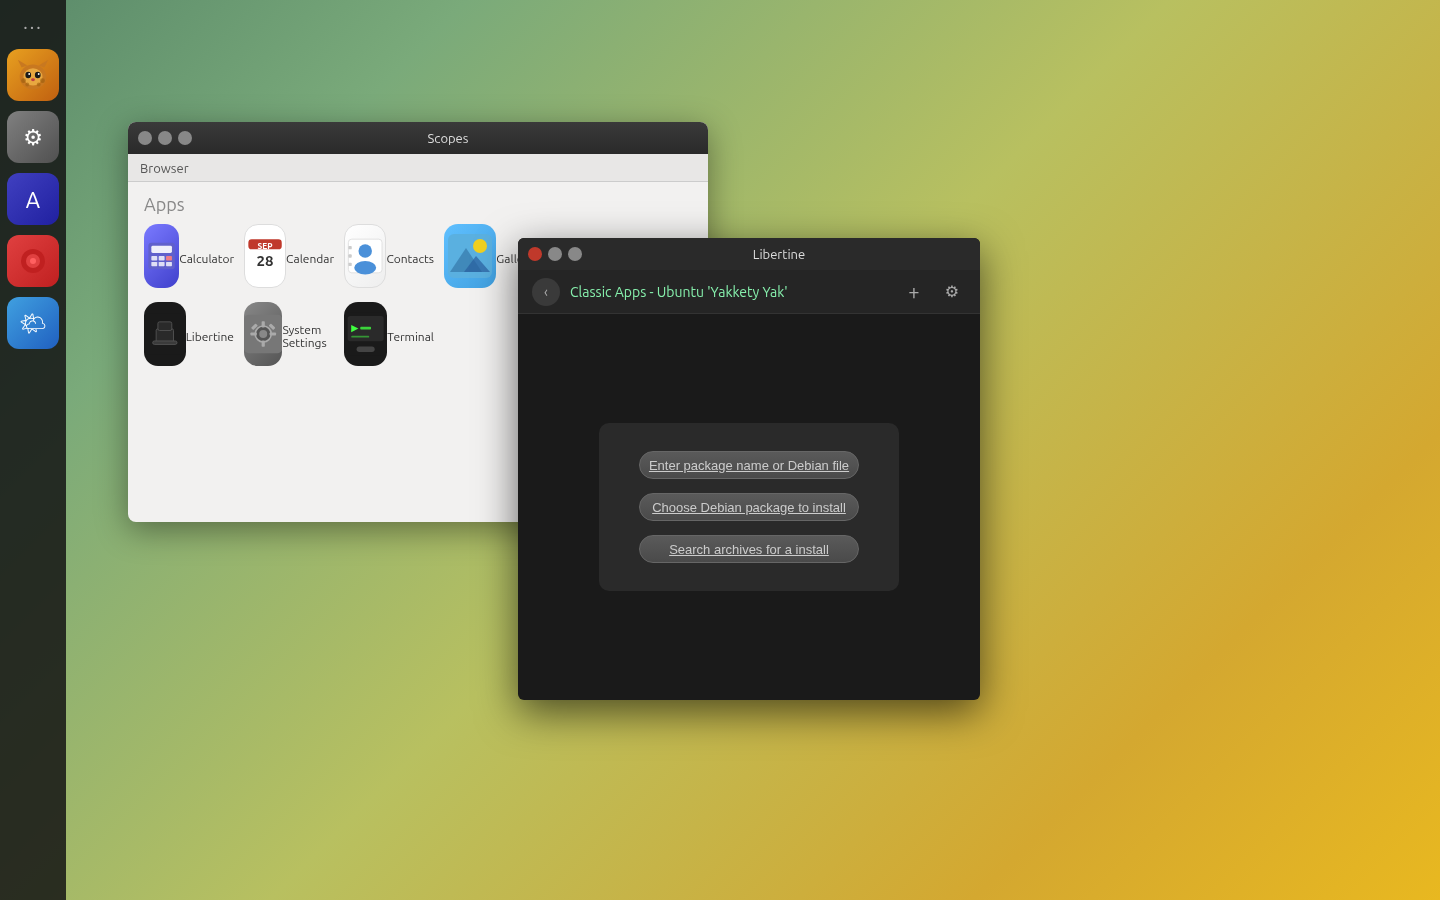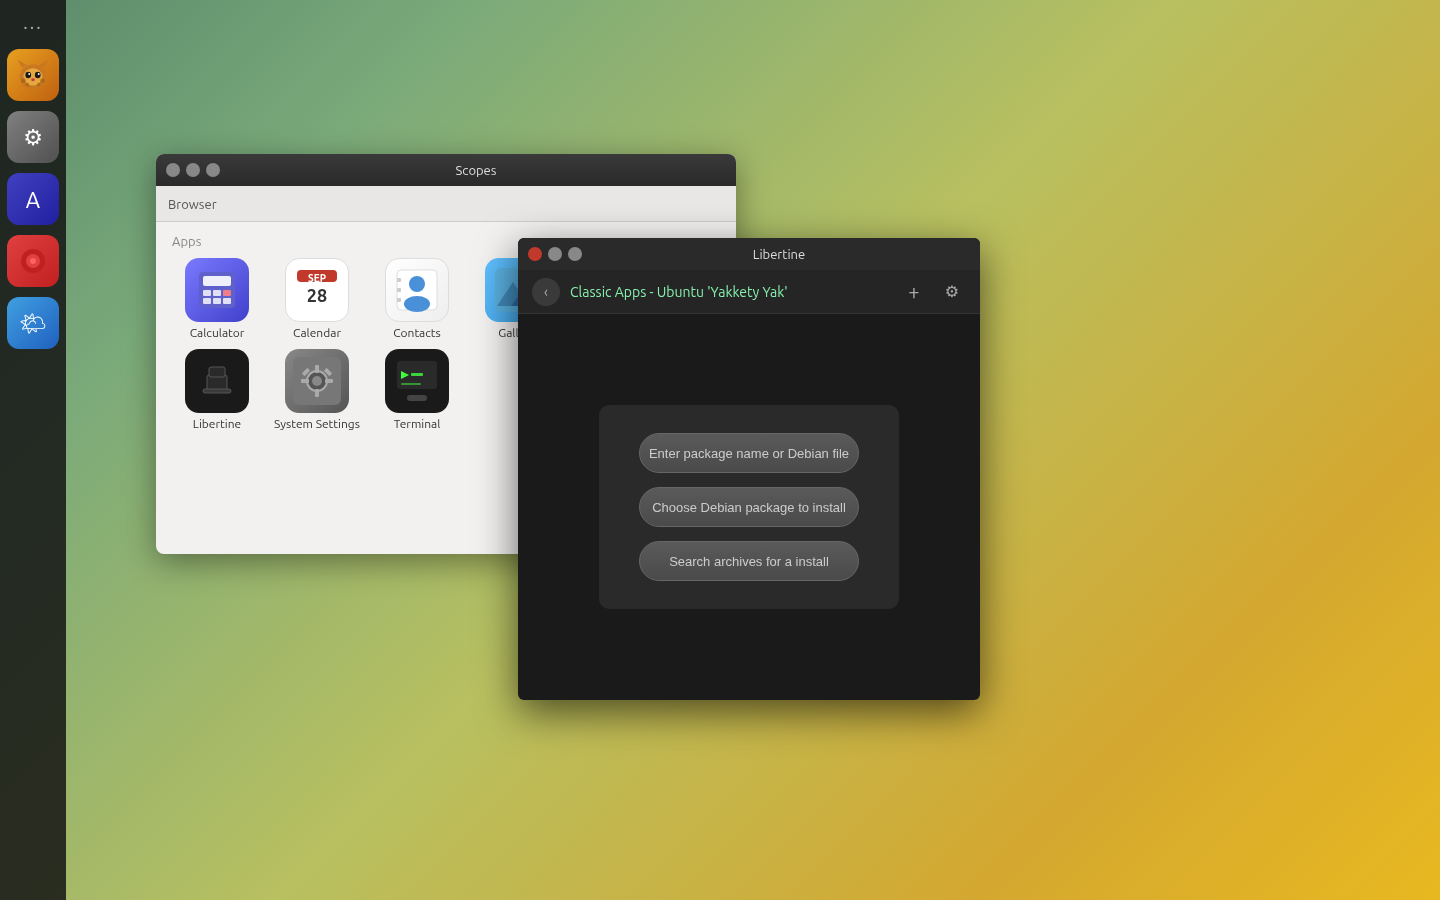--- a/index.html
+++ b/index.html
@@ -82,30 +82,29 @@
       display: flex;
       align-items: center;
       justify-content: center;
       font-size: 22px;
       color: white;
     }
 
     
     .scopes-window {
       position: absolute;
-      left: 156px;
+      left: 128px;
       top: 122px;
       width: 580px;
       height: 400px;
       background: #f2f1f0;
       border-radius: 8px;
       box-shadow: 0 8px 32px rgba(0,0,0,0.4);
       overflow: hidden;
       z-index: 10;
-      margin-top: 32px;
     }
 
     .scopes-titlebar {
       height: 32px;
       background: linear-gradient(to bottom, #3a3a3a, #2a2a2a);
       display: flex;
       align-items: center;
       padding: 0 10px;
       gap: 6px;
     }
@@ -123,73 +122,73 @@
     .btn-max { background: #888; }
 
     .scopes-title {
       color: #ddd;
       font-size: 13px;
       flex: 1;
       text-align: center;
     }
 
     .scopes-nav {
-      height: 36px;
+      height: 28px;
       background: #e8e7e6;
       display: flex;
       align-items: center;
       padding: 8px 12px;
       border-bottom: 1px solid #ccc;
     }
 
     .scopes-nav-label {
       font-size: 13px;
       color: #555;
     }
 
     .scopes-content {
       padding: 12px 16px;
       overflow: hidden;
     }
 
     .scopes-section-label {
-      font-size: 13px;
+      font-size: 18px;
       color: #888;
       margin-bottom: 10px;
     }
 
     .apps-grid {
       display: grid;
       grid-template-columns: repeat(4, 90px);
       gap: 10px;
     }
 
     .app-item {
       display: flex;
-      flex-direction: column;
+      flex-direction: row;
       align-items: center;
       cursor: pointer;
     }
 
     .app-icon {
       width: 64px;
       height: 64px;
       border-radius: 14px;
       margin-bottom: 4px;
       display: flex;
       align-items: center;
       justify-content: center;
       font-size: 28px;
       overflow: hidden;
     }
 
     .app-label {
       font-size: 12px;
       color: #333;
-      text-align: right;
+      text-align: left;
     }
 
     
     .icon-calc { background: linear-gradient(135deg, #7a7aff, #4040cc); }
     .icon-calendar { background: #fff; border: 1px solid #ddd; }
     .icon-camera { background: linear-gradient(135deg, #aaa, #666); }
     .icon-contacts { background: linear-gradient(135deg, #fff, #eee); border: 1px solid #ddd; }
     .icon-gallery { background: linear-gradient(135deg, #60c0ff, #40a0e0); }
     .icon-libertine { background: #1a1a1a; }
     .icon-sysset { background: linear-gradient(135deg, #888, #555); }
@@ -298,31 +297,32 @@
       padding: 28px 24px;
       width: 300px;
       display: flex;
       flex-direction: column;
       gap: 14px;
       align-items: center;
     }
 
     .pkg-btn {
       width: 220px;
-      height: 40px;
+      height: 28px;
       border-radius: 20px;
       background: linear-gradient(to bottom, #5a5a5a, #4a4a4a);
       border: 1px solid #666;
       color: #ccc;
       font-size: 13px;
       cursor: pointer;
       display: flex;
       align-items: center;
       justify-content: center;
       text-align: center;
+      text-decoration: underline;
     }
   </style>
 </head>
 <body>
 
 <div class="sidebar">
   <div class="sidebar-dots">...</div>
 
   <div class="sidebar-icon icon-leopard">
     <svg viewBox="0 0 40 40" xmlns="http://www.w3.org/2000/svg">

